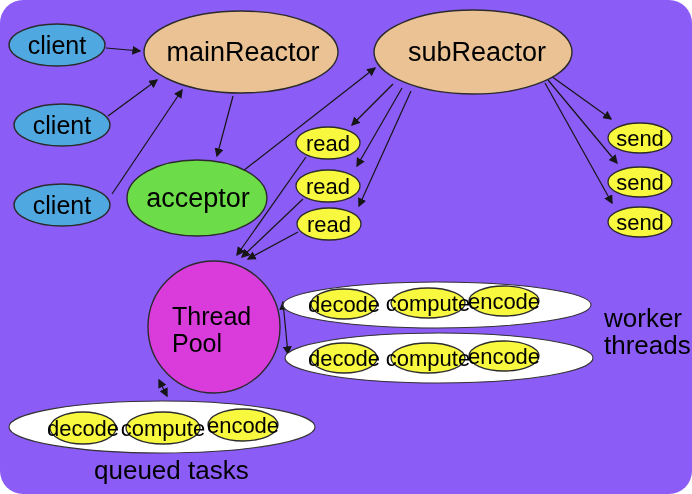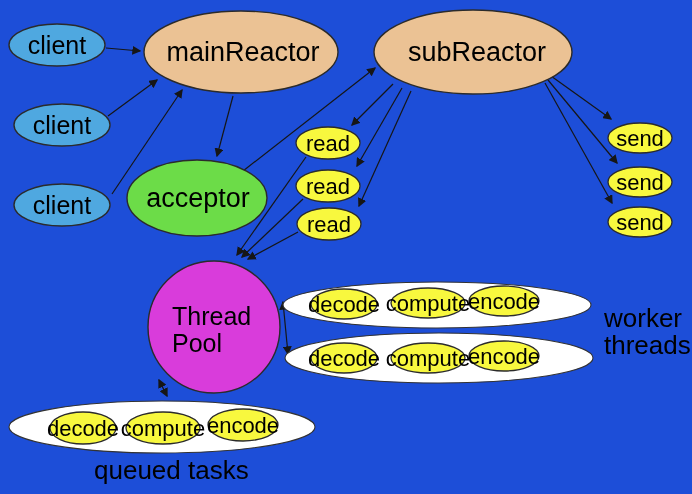--- a/index.html
+++ b/index.html
@@ -1,16 +1,16 @@
 <!DOCTYPE html>
 <html><head>
 <meta charset="utf-8">
 <style>
   html,body{margin:0;padding:0;background:#ffffff;}
-  .stage{position:relative;width:692px;height:494px;background:#1d4ed8;overflow:hidden;}
+  .stage{position:relative;width:692px;height:494px;background:#8b5cf6;overflow:hidden;border-radius:23px;}
   svg{display:block;}
   .node-client{fill:#4fa8e0;stroke:#2b2b2b;stroke-width:1.4;}
   .node-reactor{fill:#ebc294;stroke:#2b2b2b;stroke-width:1.4;}
   .node-acceptor{fill:#6cdc48;stroke:#2b2b2b;stroke-width:1.4;}
   .node-task{fill:#f8f83e;stroke:#2b2b2b;stroke-width:1.3;}
   .node-pool{fill:#d93cdb;stroke:#2b2b2b;stroke-width:1.4;}
   .container-ellipse{fill:#ffffff;stroke:#333333;stroke-width:1.1;}
   .arrow{stroke:#161616;stroke-width:1.2;fill:none;}
   text{font-family:"Liberation Sans","DejaVu Sans",sans-serif;fill:#000000;}
   .t-big{font-size:27px;}

